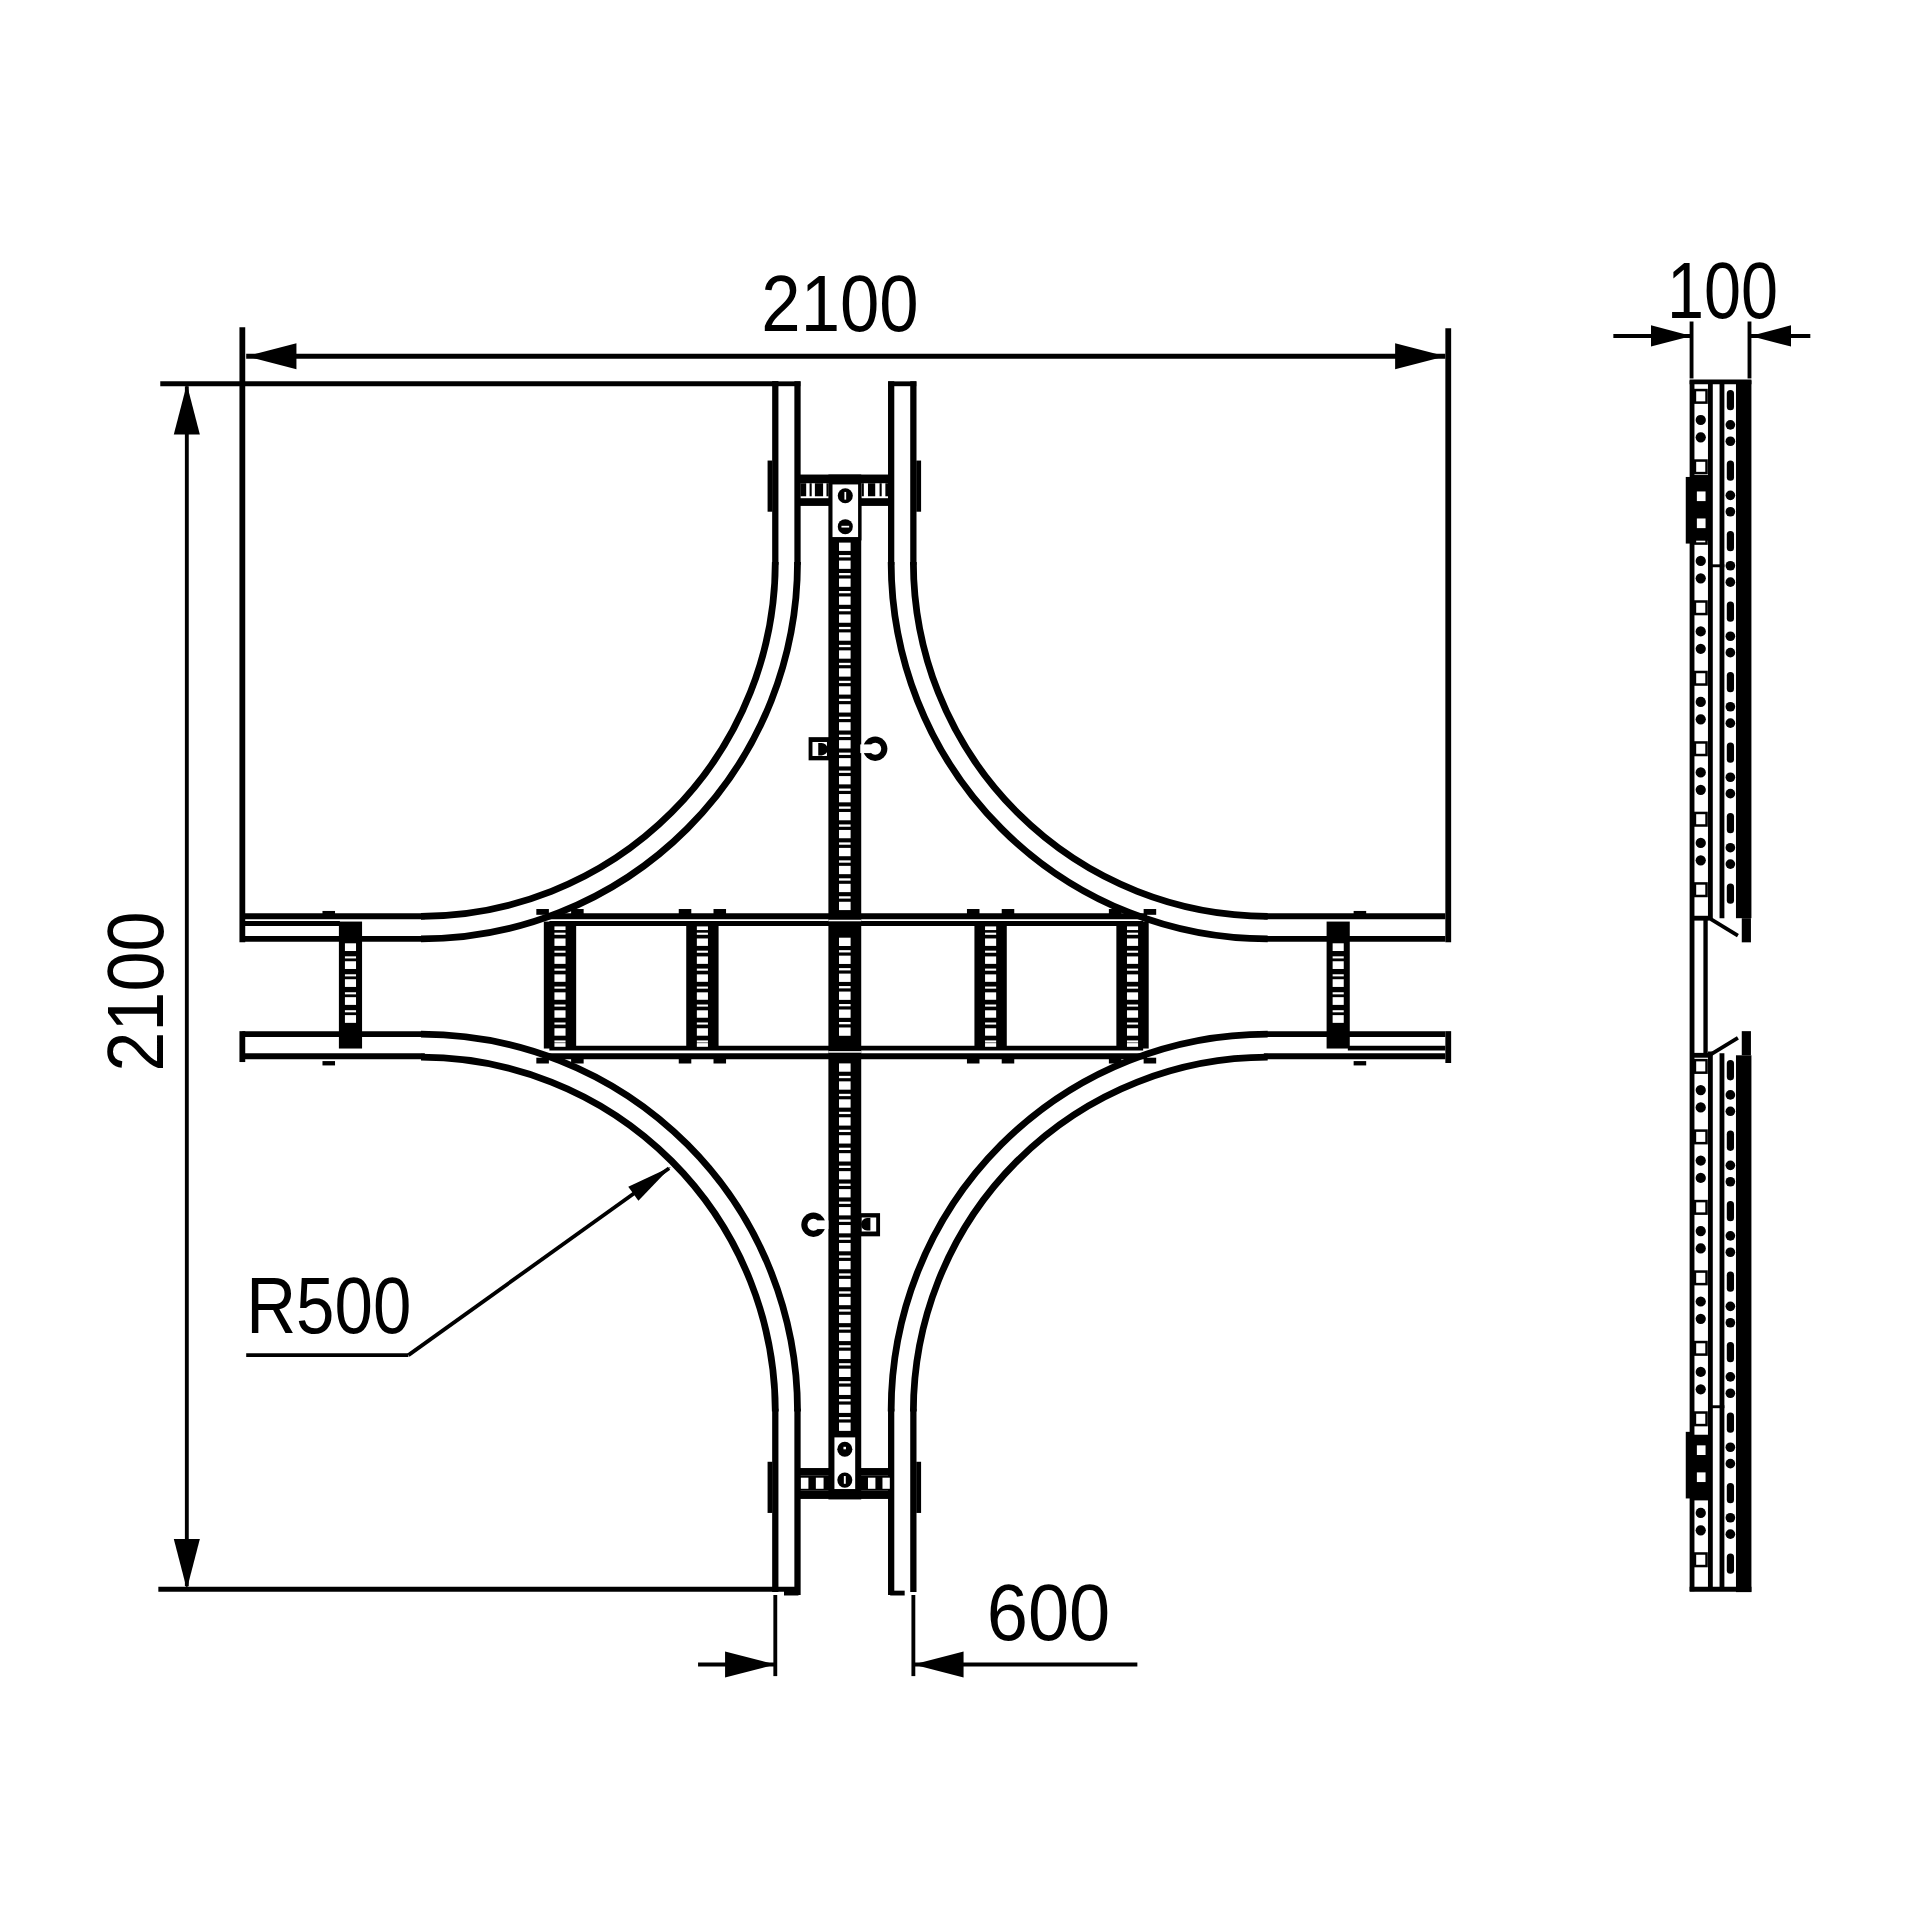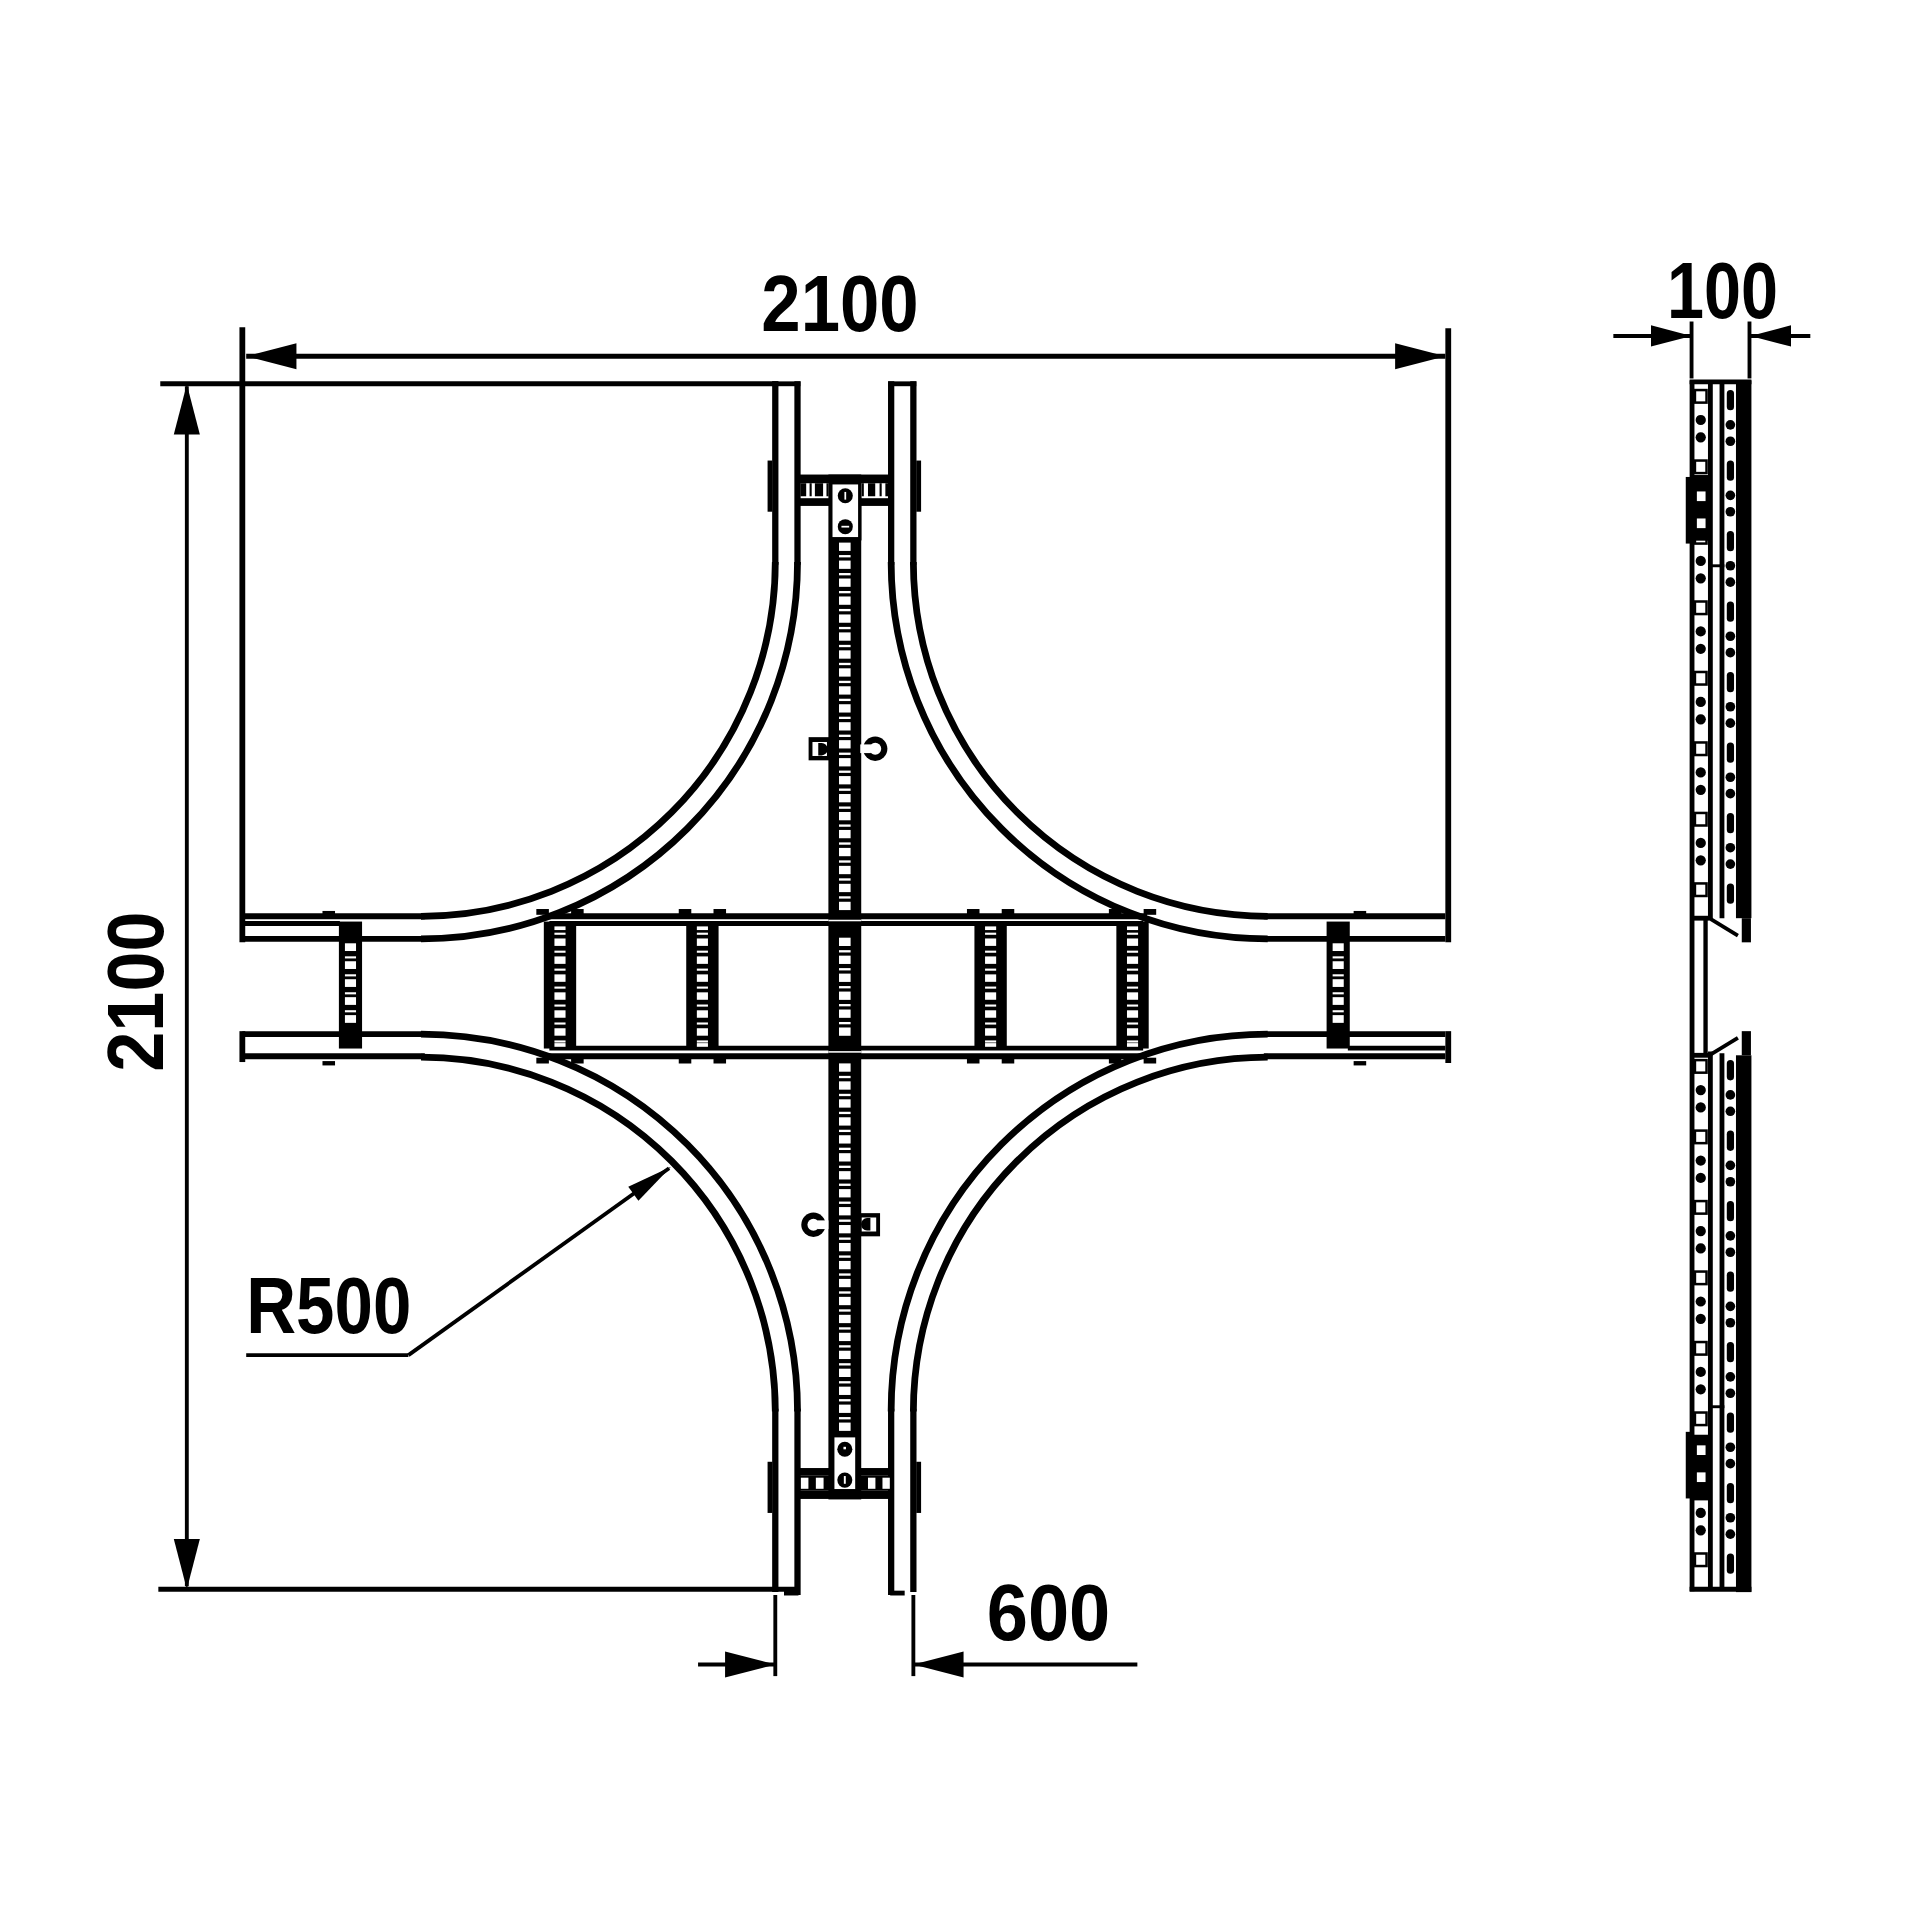--- a/index.html
+++ b/index.html
@@ -1,16 +1,16 @@
 <!DOCTYPE html>
 <html><head>
 <meta charset="utf-8">
 <style>
 html,body{margin:0;padding:0;background:#fff;}
-#page{width:1931px;height:1931px;background:#fff;position:relative;font-weight:bold;}
+#page{width:1931px;height:1931px;background:#fff;position:relative;}
 </style>
 </head>
 <body>
 <div id="page">
 <svg width="1931" height="1931" viewBox="0 0 2000 2000">
 <rect x="0" y="0" width="2000" height="2000" fill="#fff"></rect>
 
 <g>
 
 <line x1="251" y1="949" x2="440" y2="949" stroke="#000" stroke-width="6"></line>

